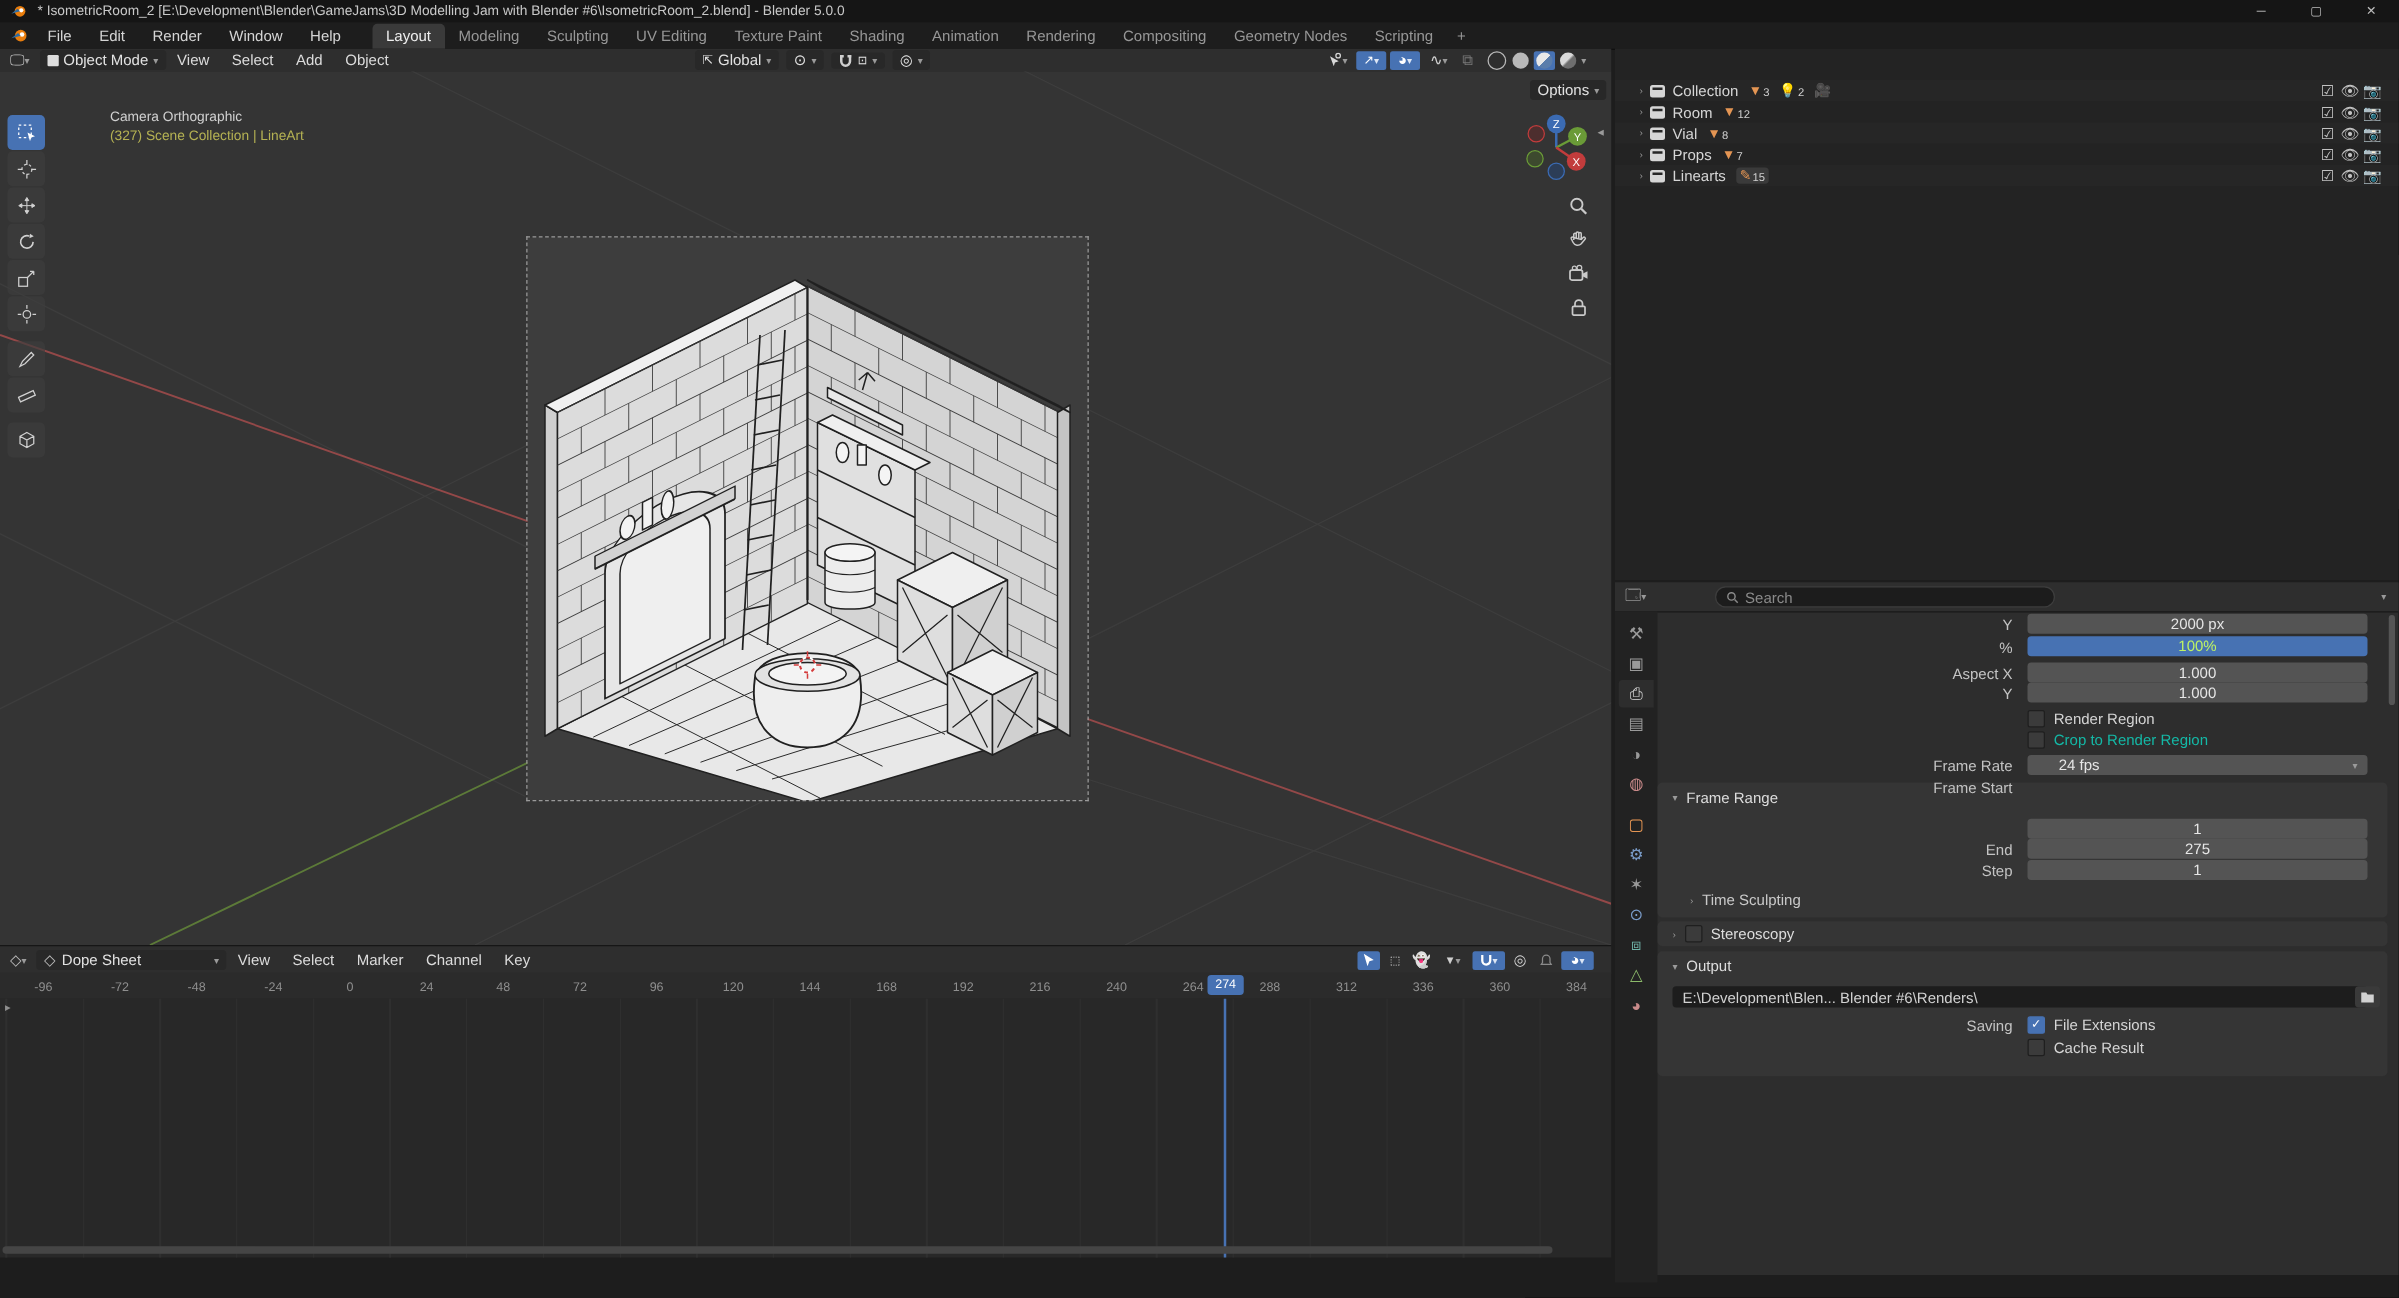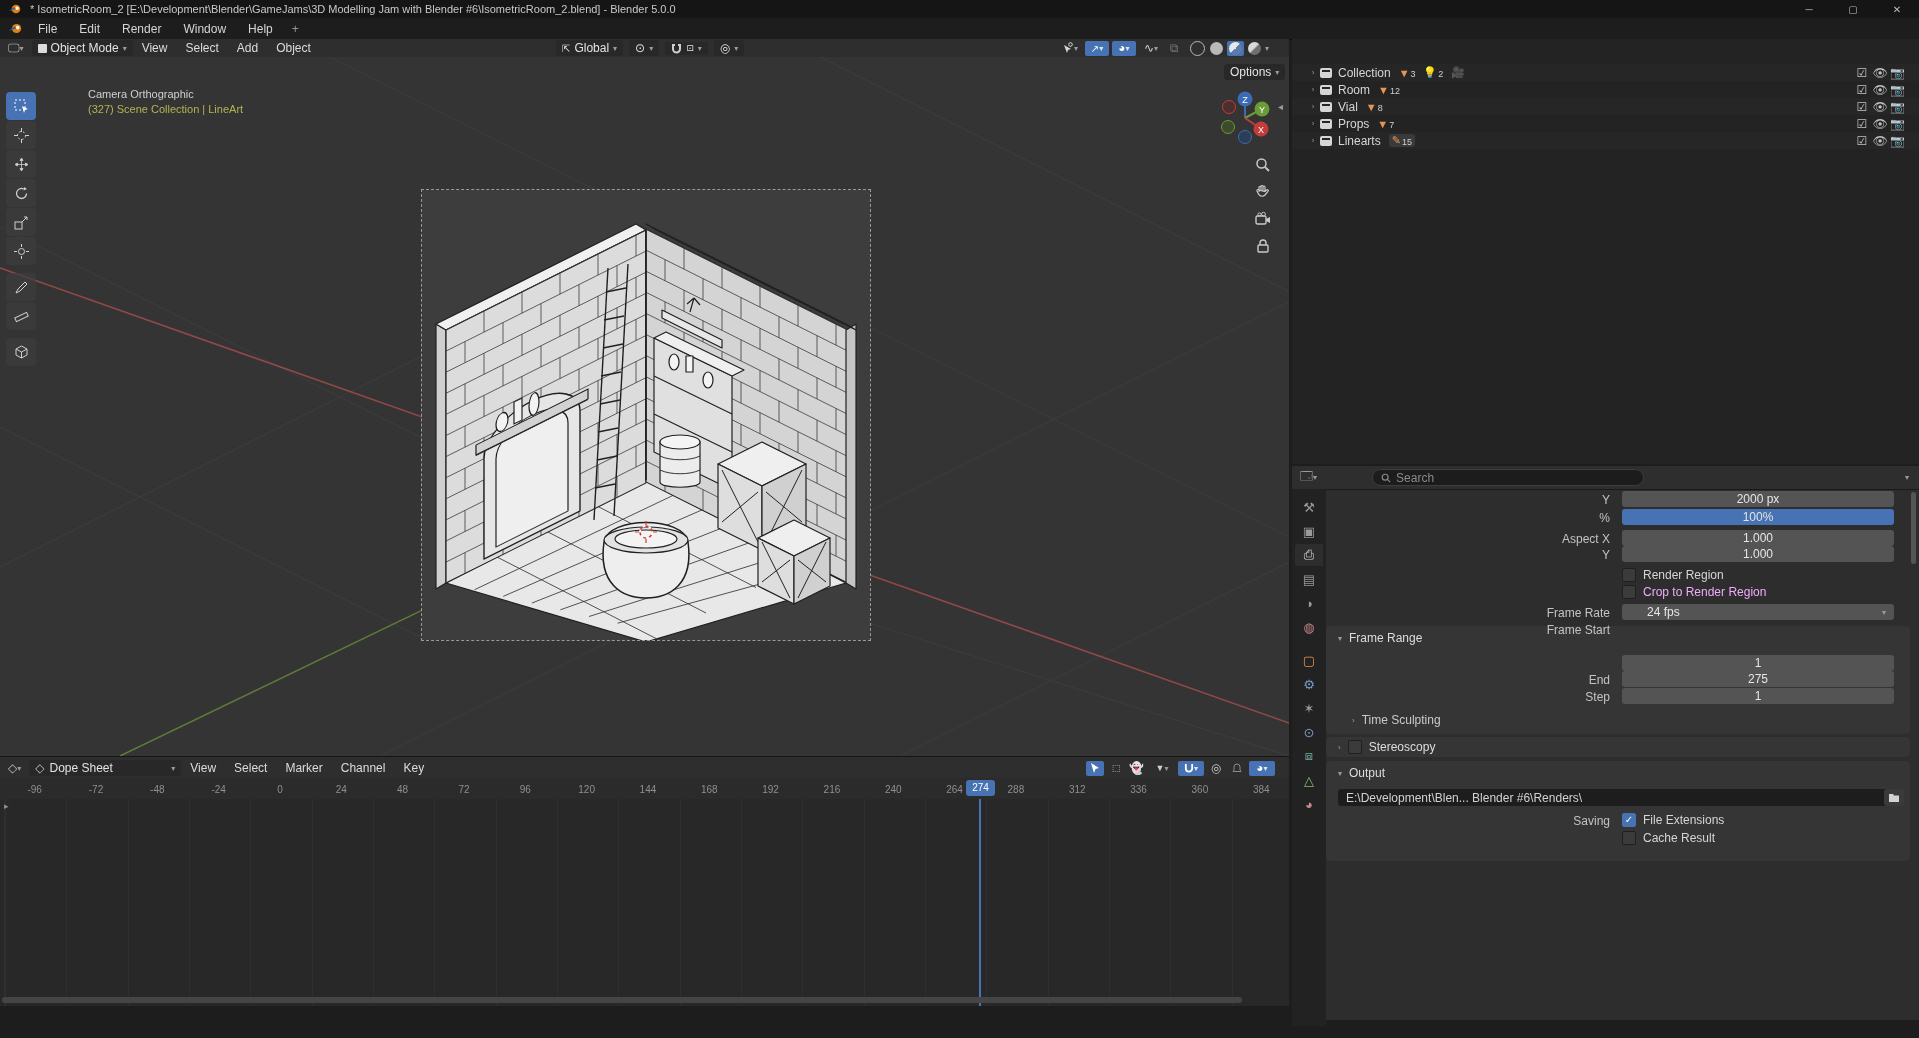--- a/index.html
+++ b/index.html
@@ -41,37 +41,37 @@
   .searchbox{display:flex;align-items:center;gap:5px;background:#1c1c1c;border:1px solid #3d3d3d;border-radius:10px;height:15px;padding:0 8px;color:#8a8a8a;flex:1;}
   
   #props{left:1292px;top:466px;width:627px;height:554px;background:#2d2d2d;}
   #props-header{left:1292px;top:466px;width:627px;height:23px;background:#2e2e2e;border-bottom:1px solid #191919;}
   #prop-tabs{left:1292px;top:489px;width:34px;height:531px;background:#222;display:flex;flex-direction:column;align-items:center;padding-top:6px;}
   .ptab{width:28px;height:22px;display:flex;align-items:center;justify-content:center;border-radius:3px 0 0 3px;font-size:13px;color:#9a9a9a;margin:1px 0;}
   .ptab.active{background:#2d2d2d;color:#dcdcdc;}
   .prow{position:absolute;display:flex;align-items:center;height:16px;}
   .plabel{position:absolute;text-align:right;color:#c3c3c3;}
   .pfield{position:absolute;background:#545454;border-radius:3px;color:#e6e6e6;text-align:center;height:16px;line-height:16px;}
-  .pfield.blue{background:#4772b3;color:#e5e5e5;}
+  .pfield.blue{background:#4772b3;color:#bef264;}
   .pcheck{width:12px;height:12px;border-radius:2px;background:#3b3b3b;border:1px solid #1f1f1f;margin-right:7px;}
   .pcheck.on{background:#4772b3;border-color:#4772b3;color:#fff;font-size:10px;text-align:center;line-height:12px;}
   .panel{position:absolute;background:#353535;border-radius:4px;}
   .phead{color:#dddddd;}
   
   #dope-header{left:0;top:756px;width:1289px;height:22px;background:#2e2e2e;border-top:1px solid #161616;}
   #ruler{left:0;top:778px;width:1289px;height:21px;background:#2b2b2b;border-bottom:1px solid #222;}
   #dope-body{left:0;top:799px;width:1289px;height:207px;background:#282828;
      background-image:repeating-linear-gradient(90deg,#2f2f2f 0 1px,transparent 1px 61.33px);background-position:5px 0;}
   .tick{display:inline-block;width:61.33px;text-align:center;color:#8f8f8f;font-size:10px;}
   
   #statusbar{left:0;top:1020px;width:1919px;height:18px;background:#1b1b1b;color:#8f8f8f;font-size:11px;border-top:1px solid #0e0e0e;}
   .mouse{width:9px;height:13px;border:1px solid #8f8f8f;border-radius:4px;position:relative;margin-right:5px;}
   .mouse i{position:absolute;top:0;width:4px;height:5px;background:#8f8f8f;border-radius:3px 0 0 0;}
   .mouse.rt i{right:0;border-radius:0 3px 0 0;}
-  .dim{color:#f0abfc;}
+  .dim{color:#14b8a6;}
 </style>
 </head>
 <body>
 
 <div id="app">
 
   <div id="titlebar" class="abs row">
     <svg class="abs" style="left:8px;top:3px" width="14" height="12" viewBox="0 0 14 12">
       <circle cx="8" cy="6" r="4.3" fill="#e87d0d"></circle>
         <circle cx="9" cy="5.2" r="1.7" fill="#fff"></circle>
@@ -91,20 +91,34 @@
         <circle cx="9" cy="5.2" r="1.7" fill="#fff"></circle>
       <path d="M1 8 L6 4 L8 6 Z" fill="#2d6ca3"></path>
     </svg>
     <div class="row">
 
     <div class="menu-item">File</div>
         <div class="menu-item">Edit</div>
         <div class="menu-item">Render</div>
         <div class="menu-item">Window</div>
         <div class="menu-item">Help</div>
+      </div>
+    <div class="row" style="margin-left:14px">
+
+    <div class="ws-tab active">Layout</div>
+        <div class="ws-tab">Modeling</div>
+        <div class="ws-tab">Sculpting</div>
+        <div class="ws-tab">UV Editing</div>
+        <div class="ws-tab">Texture Paint</div>
+        <div class="ws-tab">Shading</div>
+        <div class="ws-tab">Animation</div>
+        <div class="ws-tab">Rendering</div>
+        <div class="ws-tab">Compositing</div>
+        <div class="ws-tab">Geometry Nodes</div>
+        <div class="ws-tab">Scripting</div>
       </div>
     <div class="ws-tab" style="padding:0 8px">+</div>
 
     <div class="abs row" style="left:1300px;top:19px;height:20px">
       <span style="color:#b9b9b9;font-size:11px">🗖</span>
       <span class="chev">▾</span>
       <span style="margin:0 8px 0 6px">Scene</span>
       <span class="dim" style="margin:0 5px">⍈</span>
       <span class="dim" style="margin:0 5px">⧉</span>
       <span class="dim" style="margin:0 10px 0 5px">✕</span>

